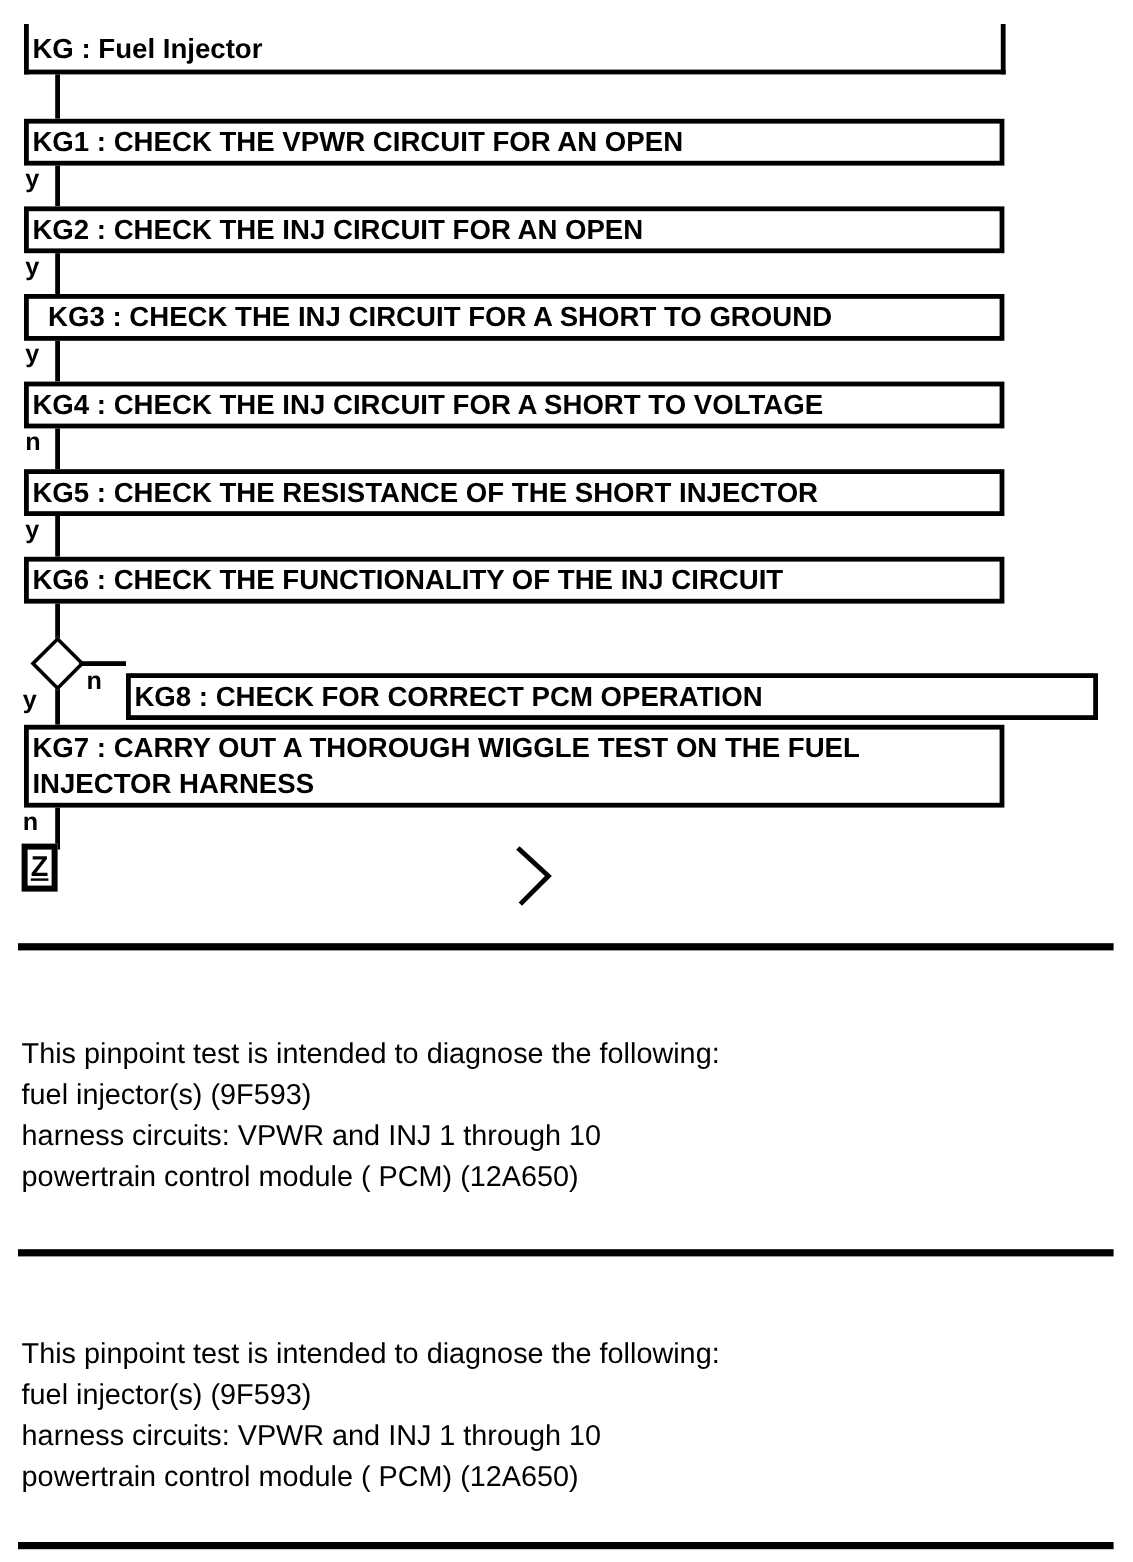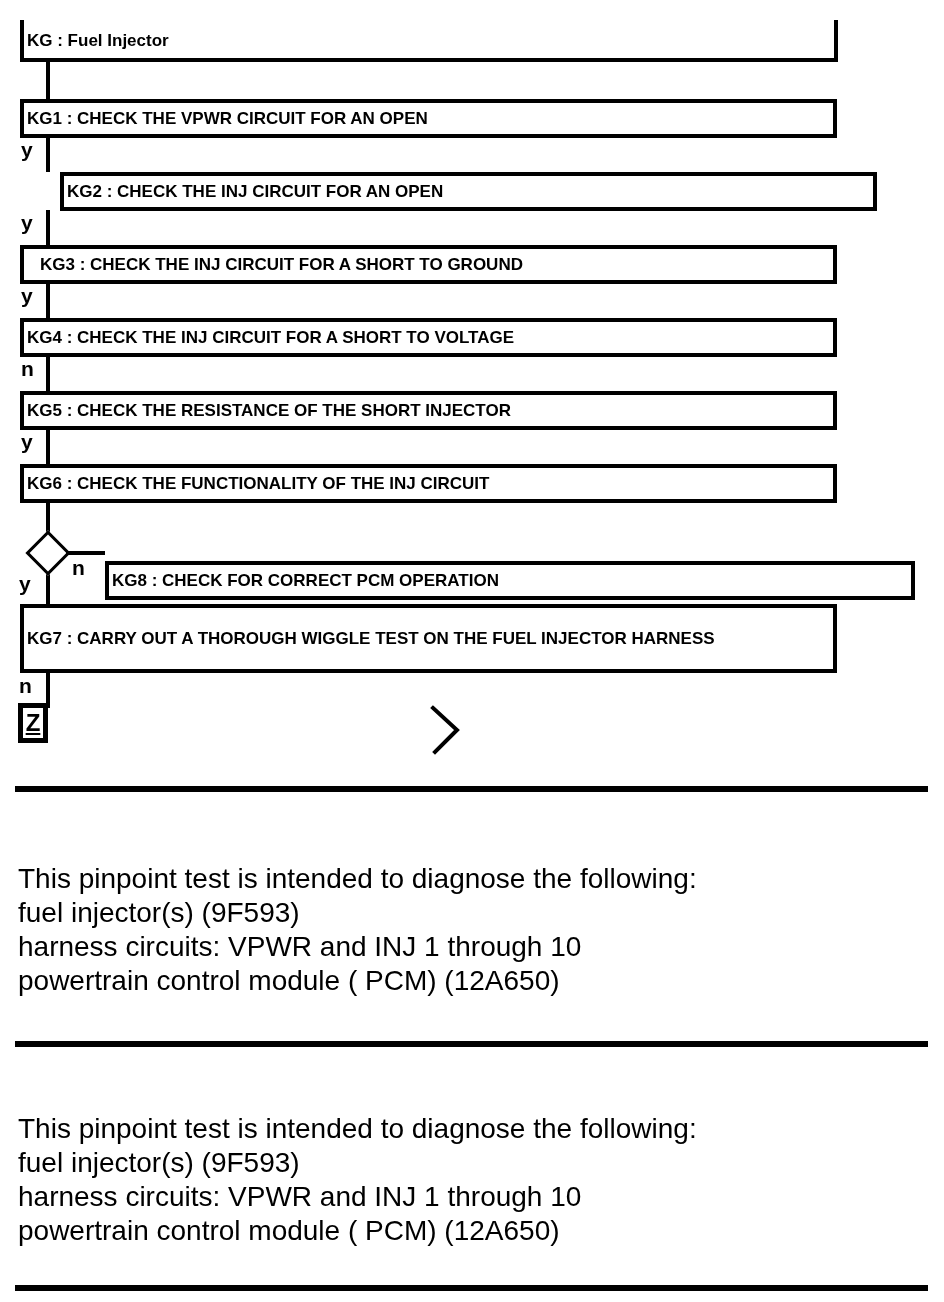--- a/index.html
+++ b/index.html
@@ -16,21 +16,21 @@
     background: #ffffff;
     overflow: hidden;
   }
   
   .node {
     position: absolute;
     box-sizing: border-box;
     border: 4px solid #000;
     background: #fff;
     font-weight: bold;
-    font-size: 17px;
+    font-size: 23px;
     line-height: 1.28;
     display: flex;
     align-items: center;
     padding: 1px 4px 1px 3px;
     white-space: nowrap;
   }
   .node.wrap { white-space: normal; align-items: center; }
   .node.header {
     border-top: none;
     padding-top: 4px;
@@ -93,21 +93,21 @@
     position: absolute;
     left: 15px;
     width: 913px;
     height: 6px;
     background: #000;
   }
   
   .note {
     position: absolute;
     left: 18px;
-    font-size: 28px;
+    font-size: 24px;
     line-height: 34px;
     font-weight: normal;
   }
   .note div { white-space: nowrap; }
 </style>
 </head>
 <body>
 
 <div class="page">
 
@@ -121,21 +121,21 @@
   <div class="vline" style="left:46px; top:283px; height:35px;"></div>
   <div class="vline" style="left:46px; top:356px; height:35px;"></div>
   <div class="vline" style="left:46px; top:429px; height:35px;"></div>
   <div class="vline" style="left:46px; top:502px; height:36px;"></div>
   <div class="vline" style="left:46px; top:570px; height:34px;"></div>
   <div class="vline" style="left:46px; top:672px; height:36px;"></div>
 
   <div class="node" style="left:20px; top:99px;  width:817px; height:39px;">
     <span>KG1 : CHECK THE VPWR CIRCUIT FOR AN OPEN</span>
   </div>
-  <div class="node" style="left:20px; top:172px; width:817px; height:39px;margin-left:40px;">
+  <div class="node" style="left:20px; top:172px; width:817px; height:39px;">
     <span>KG2 : CHECK THE INJ CIRCUIT FOR AN OPEN</span>
   </div>
   <div class="node" style="left:20px; top:245px; width:817px; height:39px;padding-left:16px;">
     <span>KG3 : CHECK THE INJ CIRCUIT FOR A SHORT TO GROUND</span>
   </div>
   <div class="node" style="left:20px; top:318px; width:817px; height:39px;">
     <span>KG4 : CHECK THE INJ CIRCUIT FOR A SHORT TO VOLTAGE</span>
   </div>
   <div class="node" style="left:20px; top:391px; width:817px; height:39px;">
     <span>KG5 : CHECK THE RESISTANCE OF THE SHORT INJECTOR</span>

